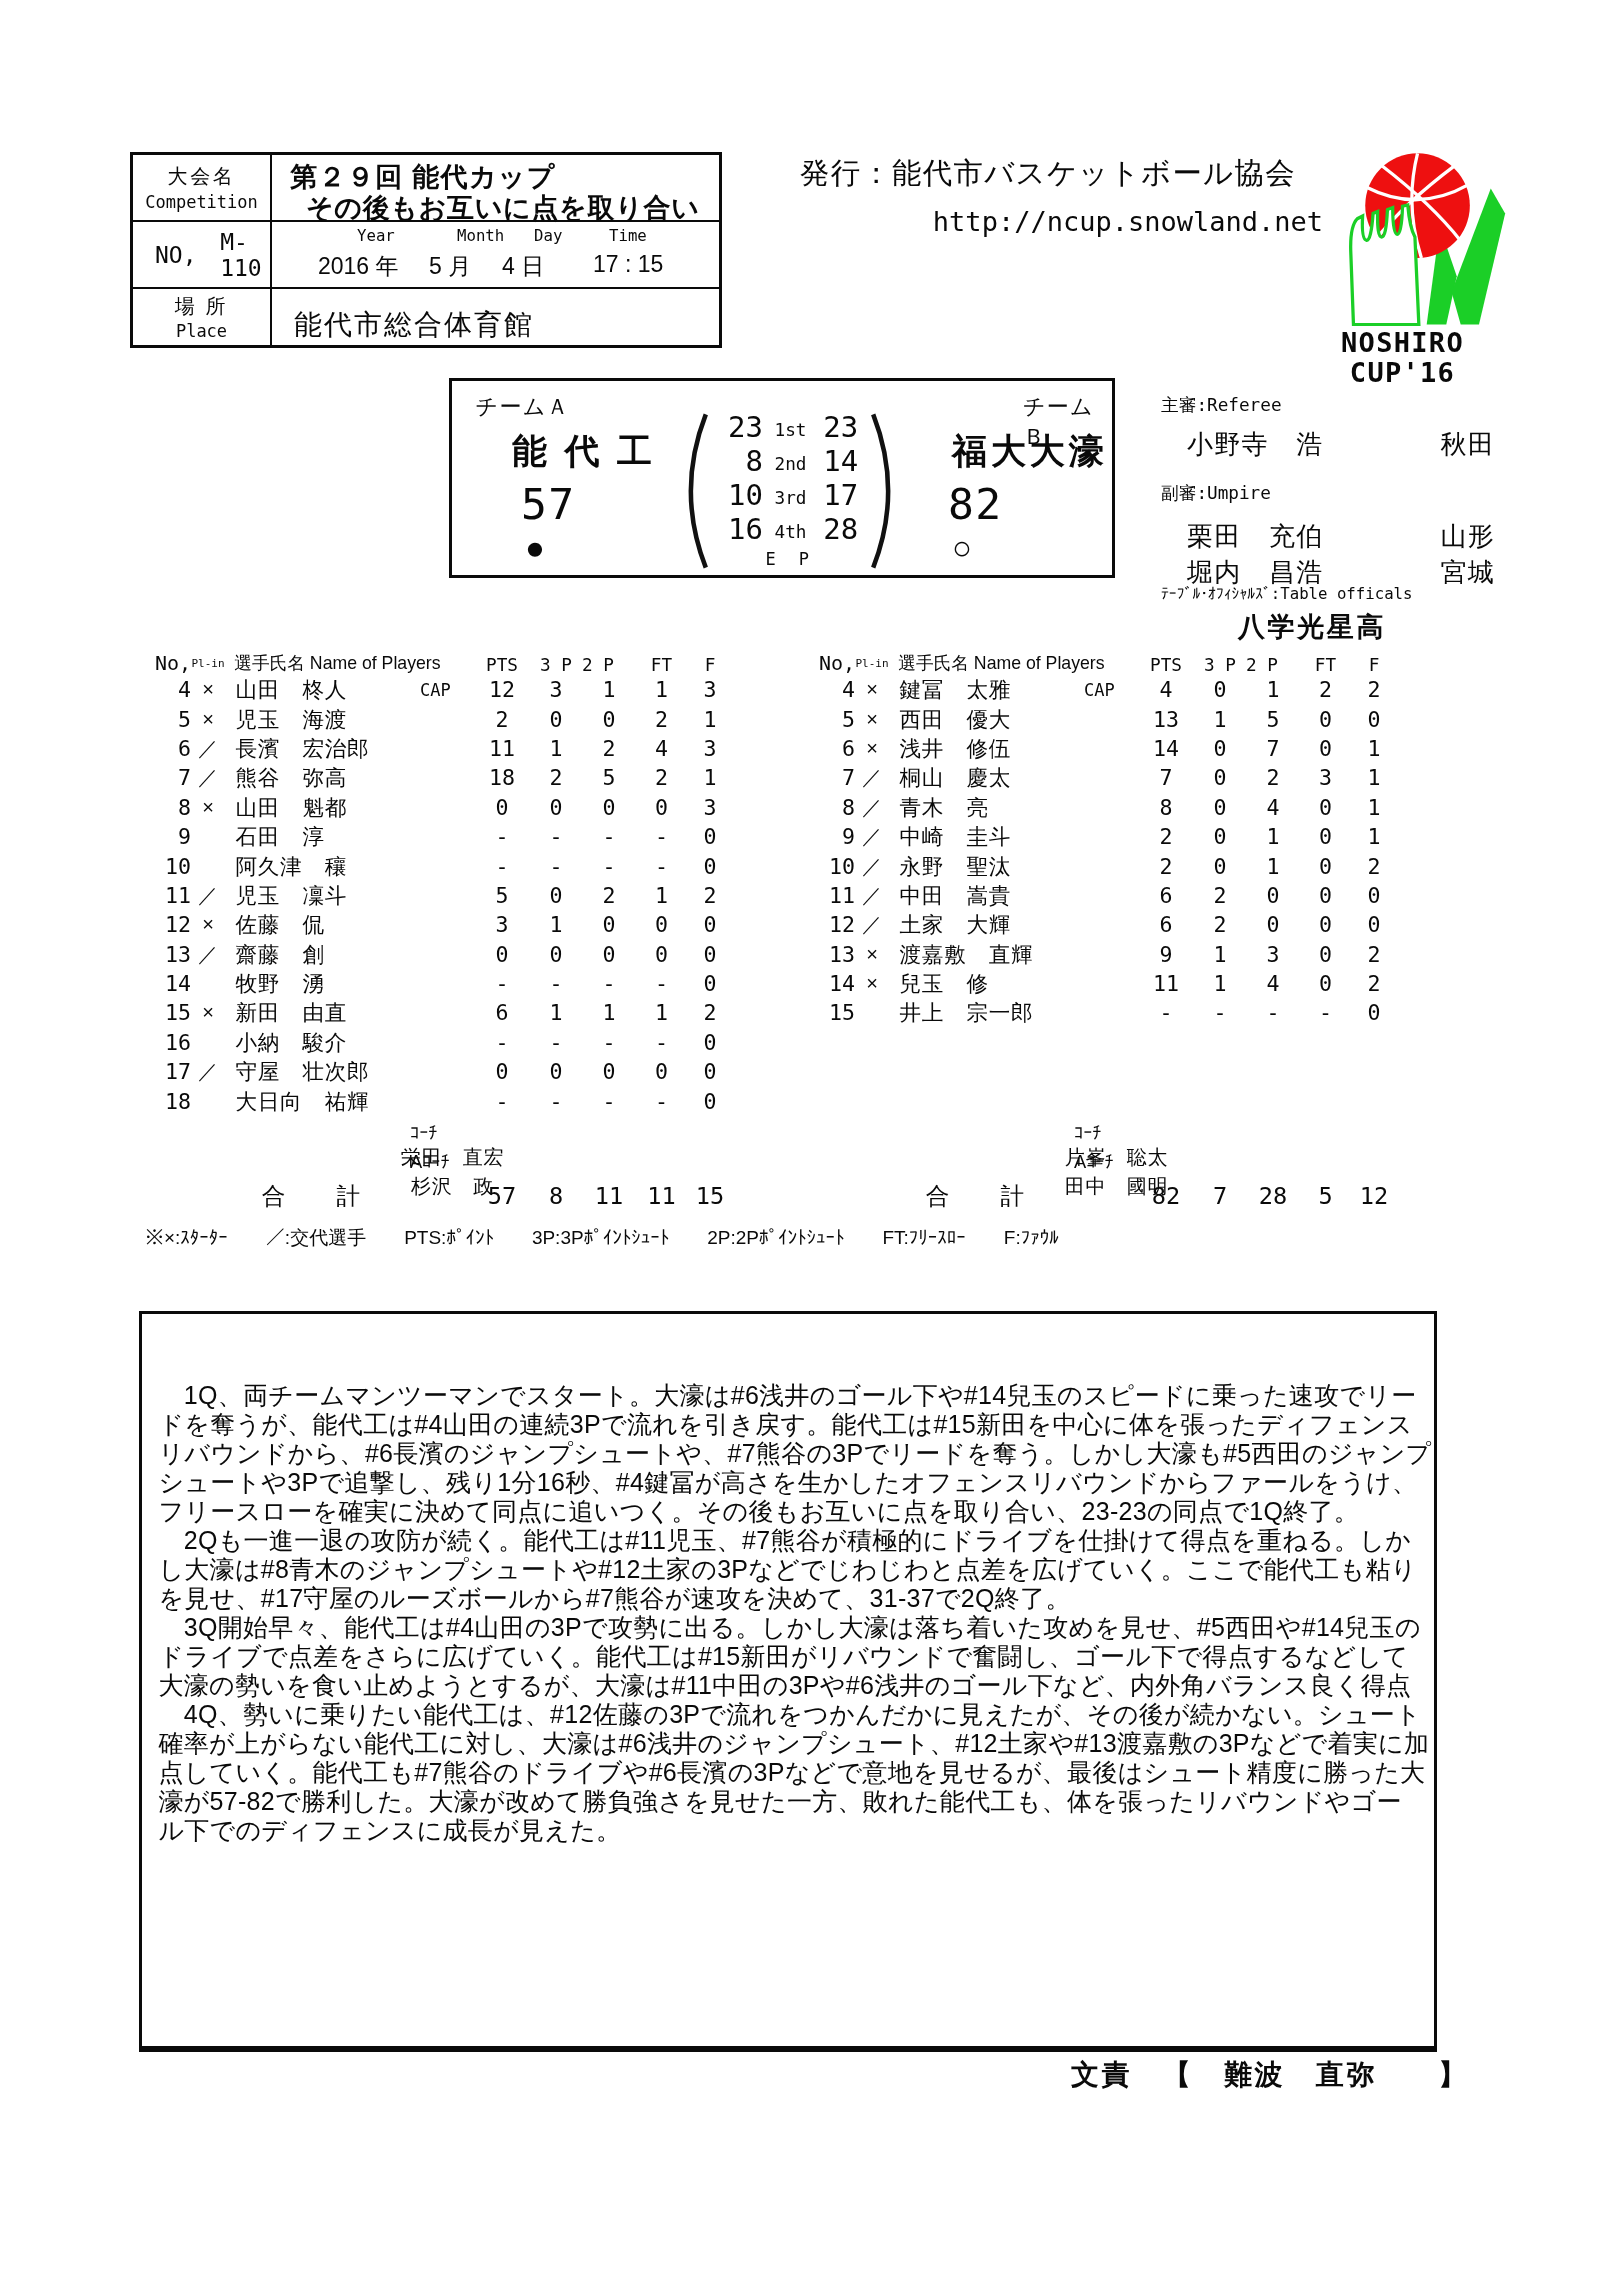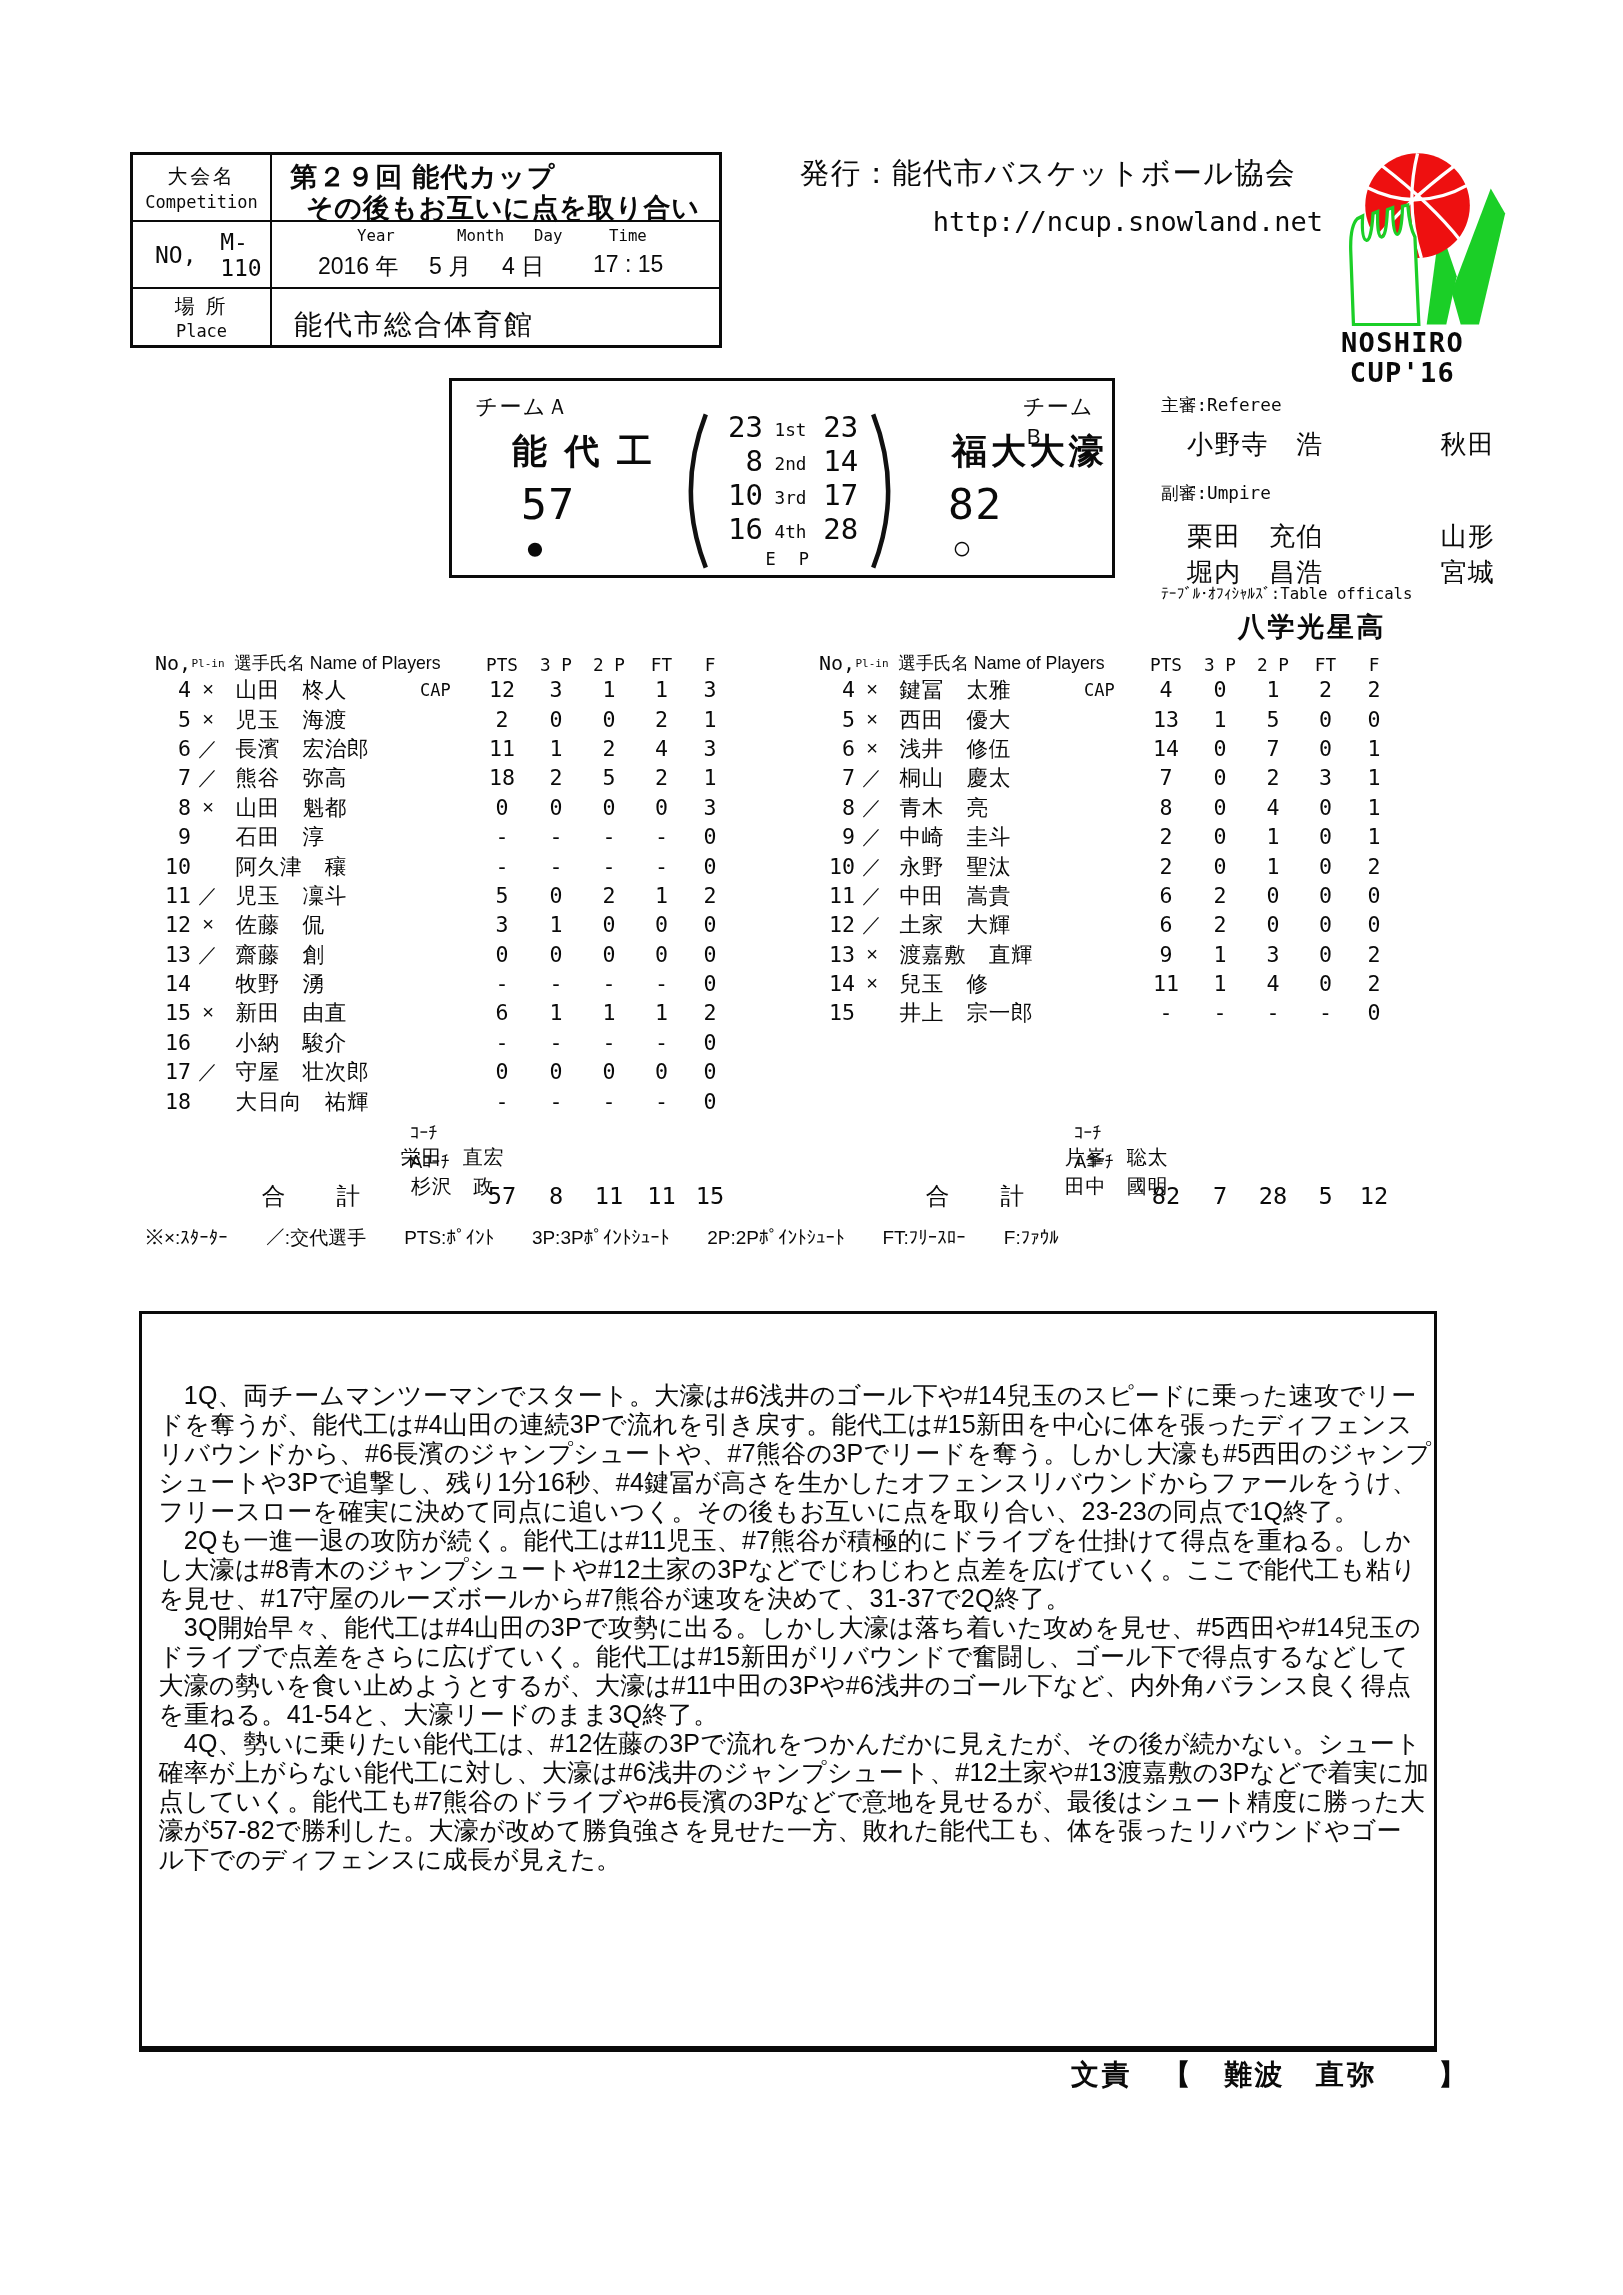--- a/index.html
+++ b/index.html
@@ -73,21 +73,21 @@
   .off-school{position:absolute;left:85px;font-size:27px;font-weight:bold;letter-spacing:2.6px;white-space:nowrap;}
 
   
   .bs-table{width:586px;}
   .bs-head{display:flex;align-items:flex-end;height:30px;}
   .hc-no{width:42px;text-align:right;font-size:20px;}
   .hc-plin{width:34px;text-align:center;font-size:11px;padding-bottom:4.6px;}
   .hc-name{width:249px;padding-left:9.2px;font-size:17.7px;white-space:nowrap;}
   .hc-pts{width:56px;text-align:center;font-size:17.7px;}
   .hc-p3{width:52px;text-align:center;font-size:17.7px;}
-  .hc-p2{width:54px;text-align:center;font-size:17.7px;}
+  .hc-p2{width:54px;font-size:17.7px;}
   .hc-ft{width:51px;text-align:center;font-size:17.7px;}
   .hc-f{width:46px;text-align:center;font-size:17.7px;}
   .bs-row{display:flex;align-items:center;height:29.4px;font-size:21.6px;}
   .c-no{width:42px;text-align:right;}
   .c-mark{width:34px;text-align:center;font-size:20px;}
   .c-name{width:195px;padding-left:10.5px;letter-spacing:0.7px;white-space:nowrap;}
   .c-cap{width:54px;font-size:17px;}
   .c-pts{width:56px;text-align:center;}
   .c-p3{width:52px;text-align:center;}
   .c-p2{width:54px;text-align:center;}
@@ -591,21 +591,20 @@
         <div class="sum-line">ドを奪うが、能代工は#4山田の連続3Pで流れを引き戻す。能代工は#15新田を中心に体を張ったディフェンス</div>
         <div class="sum-line">リバウンドから、#6長濱のジャンプシュートや、#7熊谷の3Pでリードを奪う。しかし大濠も#5西田のジャンプ</div>
         <div class="sum-line">シュートや3Pで追撃し、残り1分16秒、#4鍵冨が高さを生かしたオフェンスリバウンドからファールをうけ、</div>
         <div class="sum-line">フリースローを確実に決めて同点に追いつく。その後もお互いに点を取り合い、23-23の同点で1Q終了。</div>
         <div class="sum-line">　2Qも一進一退の攻防が続く。能代工は#11児玉、#7熊谷が積極的にドライブを仕掛けて得点を重ねる。しか</div>
         <div class="sum-line">し大濠は#8青木のジャンプシュートや#12土家の3Pなどでじわじわと点差を広げていく。ここで能代工も粘り</div>
         <div class="sum-line">を見せ、#17守屋のルーズボールから#7熊谷が速攻を決めて、31-37で2Q終了。</div>
         <div class="sum-line">　3Q開始早々、能代工は#4山田の3Pで攻勢に出る。しかし大濠は落ち着いた攻めを見せ、#5西田や#14兒玉の</div>
         <div class="sum-line">ドライブで点差をさらに広げていく。能代工は#15新田がリバウンドで奮闘し、ゴール下で得点するなどして</div>
         <div class="sum-line">大濠の勢いを食い止めようとするが、大濠は#11中田の3Pや#6浅井のゴール下など、内外角バランス良く得点</div>
-        <div class="sum-line">を重ねる。41-54と、大濠リードのまま3Q終了。</div>
         <div class="sum-line">　4Q、勢いに乗りたい能代工は、#12佐藤の3Pで流れをつかんだかに見えたが、その後が続かない。シュート</div>
         <div class="sum-line">確率が上がらない能代工に対し、大濠は#6浅井のジャンプシュート、#12土家や#13渡嘉敷の3Pなどで着実に加</div>
         <div class="sum-line">点していく。能代工も#7熊谷のドライブや#6長濱の3Pなどで意地を見せるが、最後はシュート精度に勝った大</div>
         <div class="sum-line">濠が57-82で勝利した。大濠が改めて勝負強さを見せた一方、敗れた能代工も、体を張ったリバウンドやゴー</div>
         <div class="sum-line">ル下でのディフェンスに成長が見えた。</div>
       </div>
   </div>
 
   <div class="abs credit">文責　【　難波　直弥　　】</div>
 

